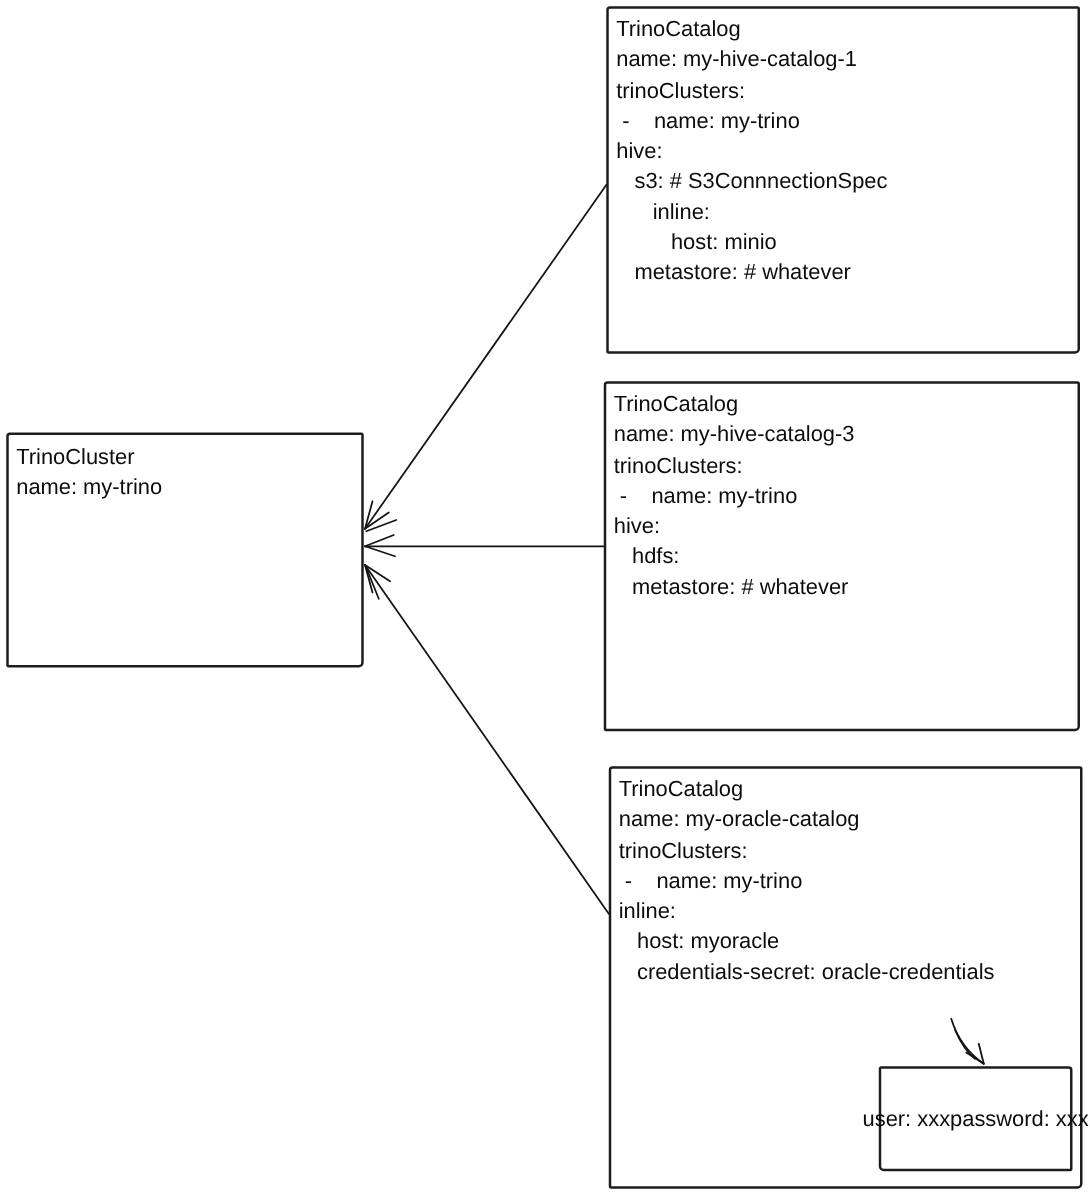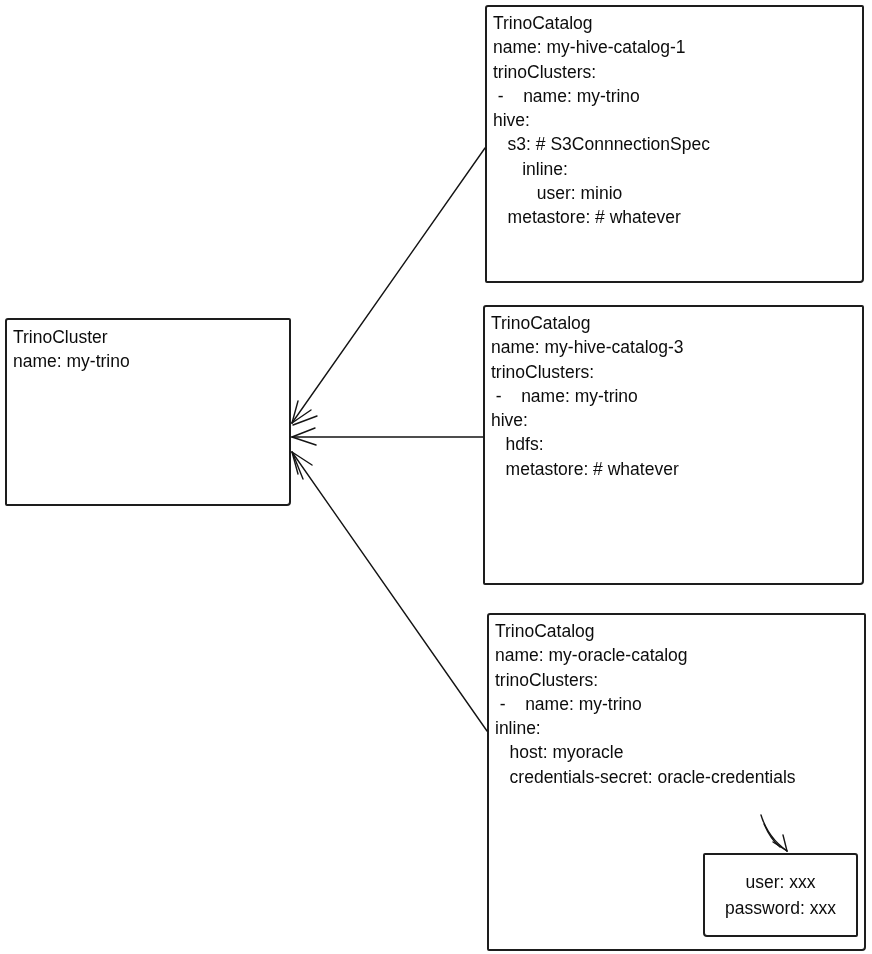--- a/index.html
+++ b/index.html
@@ -20,21 +20,20 @@
     border-radius: 3px 2px 4px 2px;
     padding: 4px 6px;
     font-size: 17.5px;
     line-height: 24.3px;
     z-index: 1;
   }
   .ln { white-space: pre; }
   .box.cluster { padding-top: 5px; }
   .box.creds {
     display: flex;
-    flex-direction: column;
     justify-content: center;
     align-items: center;
     text-align: center;
     line-height: 26px;
     border-radius: 2px 3px 2px 4px;
   }
   svg.overlay {
     position: absolute;
     left: 0; top: 0;
     width: 872px; height: 954px;
@@ -46,34 +45,34 @@
     stroke-width: 1.4;
     fill: none;
     stroke-linecap: round;
   }
 </style>
 </head>
 <body>
 
 <div class="stage">
 
-  <div class="box cluster" style="left:5px; top:318px; width:286px; height:188px;">
+  <div class="box cluster" style="left:5px; top:346px; width:286px; height:188px;">
     <div class="ln">TrinoCluster</div>
     <div class="ln">name: my-trino</div>
   </div>
 
   <div class="box" style="left:485px; top:5px; width:379px; height:278px;">
     <div class="ln">TrinoCatalog</div>
     <div class="ln">name: my-hive-catalog-1</div>
     <div class="ln">trinoClusters:</div>
     <div class="ln"> -    name: my-trino</div>
     <div class="ln">hive:</div>
     <div class="ln">   s3: # S3ConnnectionSpec</div>
     <div class="ln">      inline:</div>
-    <div class="ln">         user: minio</div>
+    <div class="ln">         host: minio</div>
     <div class="ln">   metastore: # whatever</div>
   </div>
 
   <div class="box" style="left:483px; top:305px; width:381px; height:280px;">
     <div class="ln">TrinoCatalog</div>
     <div class="ln">name: my-hive-catalog-3</div>
     <div class="ln">trinoClusters:</div>
     <div class="ln"> -    name: my-trino</div>
     <div class="ln">hive:</div>
     <div class="ln">   hdfs:</div>

